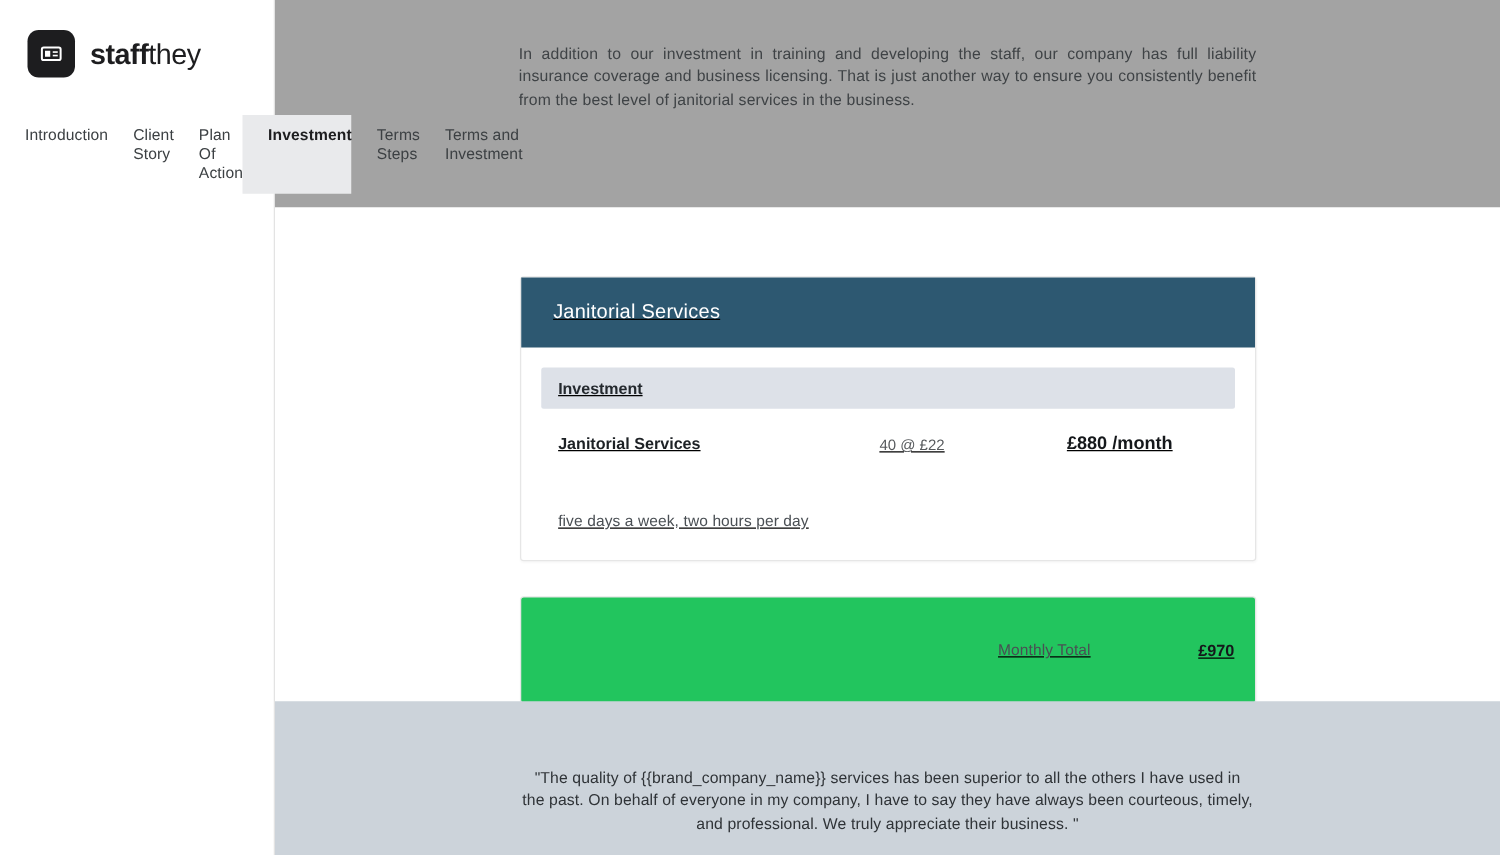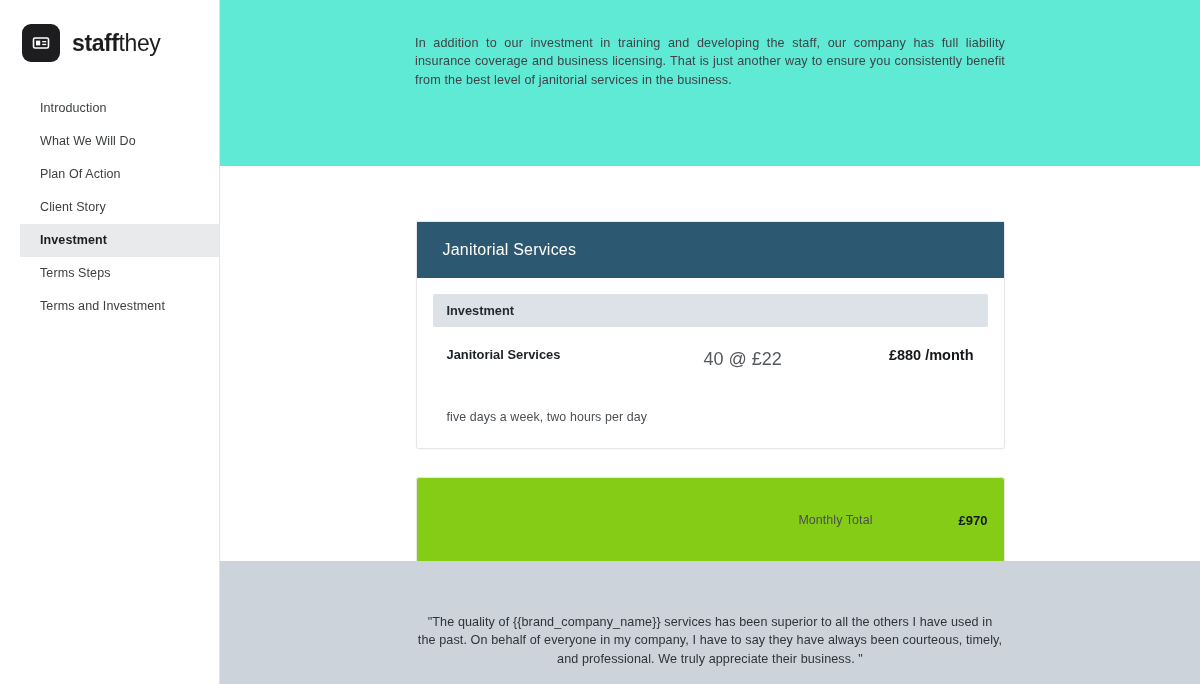--- a/index.html
+++ b/index.html
@@ -50,22 +50,21 @@
     font-size: 23px;
     letter-spacing: -0.4px;
     color: #1d1d1f;
   }
   .logo-text .b { font-weight: 700; }
   .logo-text .l { font-weight: 400; }
 
   .nav {
     margin-top: 30px;
     display: flex;
-    flex-direction: column;
-    margin-left: 20px;
+    flex-direction: row;
   }
   .nav-item {
     font-size: 12.5px;
     color: #3c4043;
     padding: 9px 0 9px 20px;
     line-height: 1.2;
     cursor: pointer;
     letter-spacing: 0.1px;
   }
   .nav-item.active {
@@ -77,21 +76,21 @@
   
   .content {
     flex: 1;
     height: 684px;
     position: relative;
     overflow: hidden;
     background: #ffffff;
   }
 
   .band-top {
-    background: #5eead4;
+    background: #a3a3a3;
     padding: 34px 0 52px 0;
     min-height: 166px;
   }
   .intro-para {
     width: 590px;
     margin: 0 auto;
     font-size: 12.6px;
     line-height: 1.45;
     color: #3f4346;
     text-align: justify;
@@ -100,20 +99,21 @@
 
   .band-mid {
     background: #ffffff;
     height: 395px;
     padding-top: 55px;
   }
 
   .card-wrap {
     width: 589px;
     margin: 0 auto;
+    text-decoration: underline;
   }
 
   .svc-card {
     border: 1px solid #e6e6e6;
     border-radius: 3px;
     background: #fff;
     box-shadow: 0 1px 2px rgba(0,0,0,0.03);
   }
   .svc-head {
     background: #2d5871;
@@ -145,38 +145,37 @@
   }
   .li-desc {
     font-size: 12.4px;
     color: #4a4f54;
     letter-spacing: 0.1px;
     margin-top: 48px;
   }
   .li-qty {
     width: 150px;
     text-align: left;
-    font-size: 18px;
+    font-size: 12px;
     color: #56595c;
     padding-top: 2px;
   }
   .li-price {
     width: 120px;
-    text-align: right;
     font-size: 14.5px;
     font-weight: 700;
     color: #15181b;
     padding-top: 0px;
   }
 
   .total-card {
     margin-top: 28px;
     border: 1px solid #e6e6e6;
     border-radius: 3px;
-    background: #84cc16;
+    background: #22c55e;
     height: 86px;
     display: flex;
     align-items: center;
     justify-content: flex-end;
     padding-right: 16px;
     box-shadow: 0 1px 2px rgba(0,0,0,0.03);
   }
   .total-label {
     font-size: 12.4px;
     color: #4a4f54;
@@ -221,23 +220,22 @@
           <rect x="11.2" y="10.8" width="4" height="1.3" fill="#ffffff"></rect>
         </svg>
       </span>
       <span class="logo-text">
         <span class="b">staff</span><span class="l">they</span>
       </span>
     </div>
 
     <nav class="nav">
       <div class="nav-item">Introduction</div>
-      <div class="nav-item">What We Will Do</div>
+      <div class="nav-item">Client Story</div>
       <div class="nav-item">Plan Of Action</div>
-      <div class="nav-item">Client Story</div>
       <div class="nav-item active">Investment</div>
       <div class="nav-item">Terms Steps</div>
       <div class="nav-item">Terms and Investment</div>
     </nav>
   </aside>
 
   <main class="content">
 
     <section class="band-top">
       <p class="intro-para">In addition to our investment in training and developing the staff, our company has full liability insurance coverage and business licensing. That is just another way to ensure you consistently benefit from the best level of janitorial services in the business.</p>

